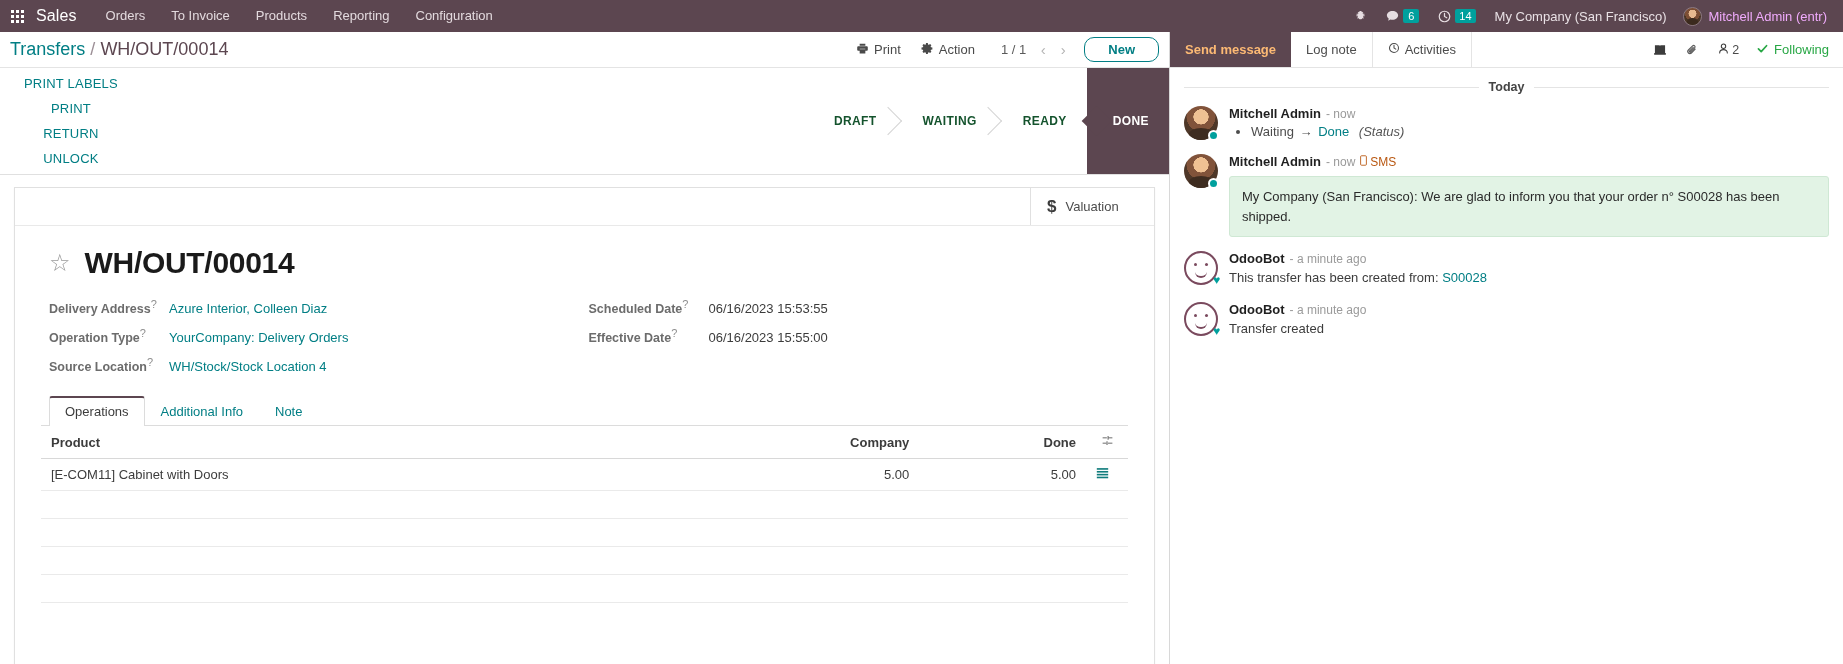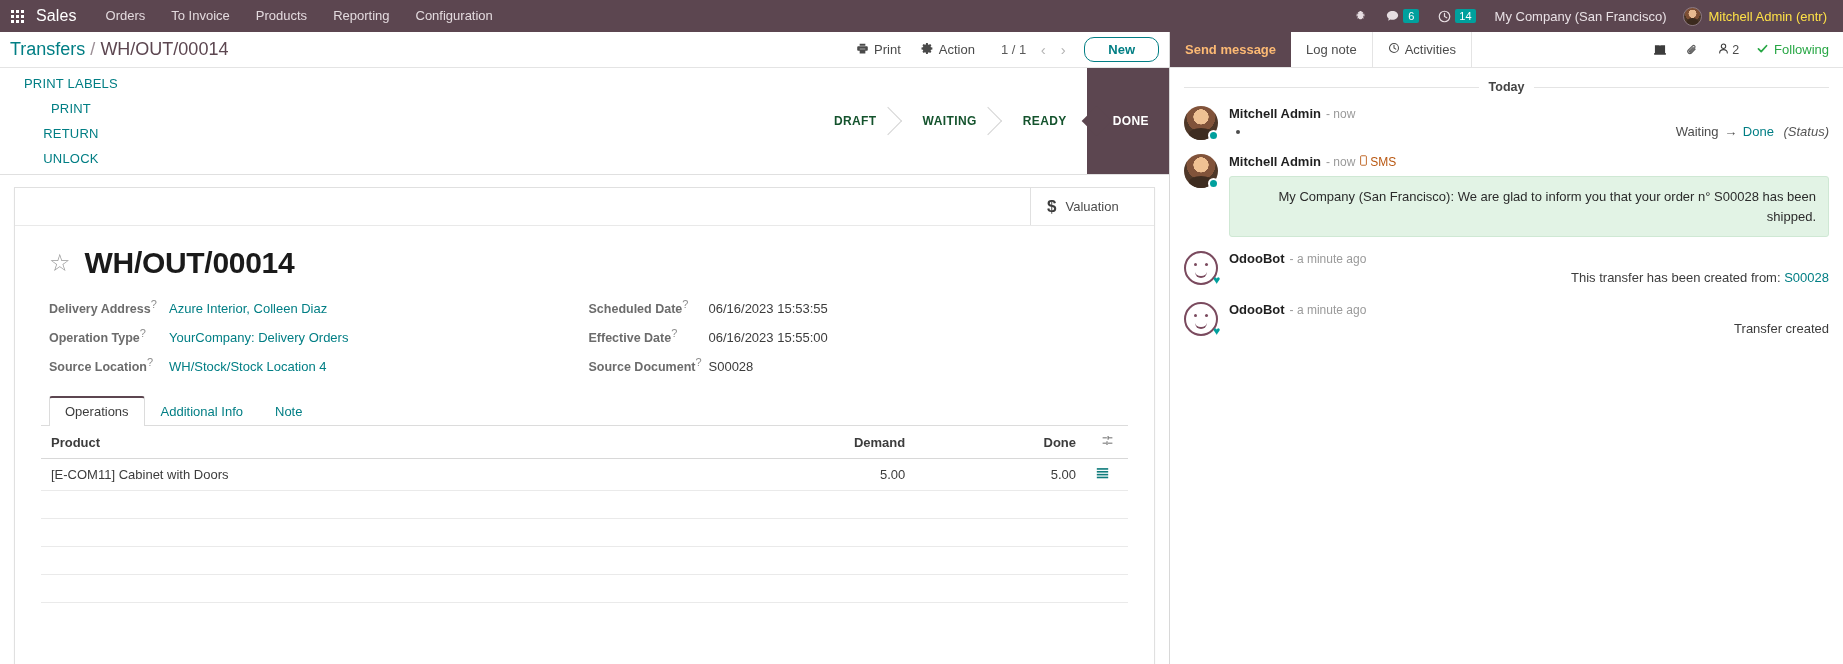--- a/index.html
+++ b/index.html
@@ -62,21 +62,21 @@
   .user-menu { display: flex; align-items: center; padding: 0 4px 0 6px; cursor: pointer; gap: 7px; }
   .avatar-sm {
     width: 19px; height: 19px; border-radius: 50%;
     background: radial-gradient(circle at 50% 34%, #e8b98f 0 28%, #7c4e34 29% 52%, #4a3526 53% 100%);
     border: 1px solid #8d7a82; flex: 0 0 auto; overflow:hidden; position:relative;
   }
   .avatar-sm::after{
     content:""; position:absolute; left:3px; right:3px; bottom:0; height:7px;
     background:#3b2a1e; border-radius:50% 50% 0 0;
   }
-  .user-name { color: #fde047; font-size: 13px; white-space: nowrap; }
+  .user-name { color: #f0abfc; font-size: 13px; white-space: nowrap; }
 
   
   .app-body { display: flex; height: 632px; }
   .form-side { width: 1170px; flex: 0 0 1170px; display: flex; flex-direction: column;
                border-right: 1px solid #d8d8d8; background: #fff; overflow: hidden;}
   .chatter-side { flex: 1; display: flex; flex-direction: column; background: #fff; overflow: hidden;}
 
   
   .control-panel {
     background: #fff; border-bottom: 1px solid #e4e4e4;
@@ -217,21 +217,21 @@
   .ct-icon {
     padding: 0 9px; display: flex; align-items: center; cursor: pointer;
     color: #4a4a4a; font-size: 13px; height: 36px;
   }
   .follower-count { display: flex; align-items: center; gap: 2px; font-size: 12.5px; color: #4a4a4a;}
   .following {
     display: flex; align-items: center; gap: 5px; color: #28a745;
     font-size: 13px; cursor: pointer; padding-left: 8px;
   }
 
-  .thread { flex: 1; overflow-y: auto; padding: 10px 14px 14px 14px; background: #fff; text-align: right; }
+  .thread { flex: 1; overflow-y: auto; padding: 10px 14px 14px 14px; background: #fff; }
   .date-sep { display: flex; align-items: center; gap: 10px; margin: 2px 0 12px 0; }
   .date-sep::before, .date-sep::after { content:""; flex:1; height:1px; background:#e4e4e4; }
   .date-sep span { font-size: 12.5px; font-weight: 700; color: #444; }
 
   .msg { display: flex; gap: 11px; margin-bottom: 14px; }
   .msg-avatar { width: 34px; height: 34px; flex: 0 0 34px; position: relative; }
   .av-photo {
     width: 34px; height: 34px; border-radius: 50%; overflow:hidden; position: relative;
     background: radial-gradient(circle at 50% 32%, #efc193 0 26%, #81533a 27% 50%, #4e3728 51% 100%);
   }
@@ -415,39 +415,35 @@
             </div>
             <div class="field-col">
               <div class="field-row">
                 <div class="field-label"><span>Scheduled Date</span><sup>?</sup></div>
                 <div class="field-value">06/16/2023 15:53:55</div>
               </div>
               <div class="field-row">
                 <div class="field-label"><span>Effective Date</span><sup>?</sup></div>
                 <div class="field-value">06/16/2023 15:55:00</div>
               </div>
-              <div class="field-row">
-                <div class="field-label"><span>Source Document</span><sup>?</sup></div>
-                <div class="field-value">S00028</div>
-              </div>
             </div>
           </div>
 
           <div class="notebook">
             <div class="nb-tabs">
               <button class="nb-tab active">Operations</button>
               <button class="nb-tab">Additional Info</button>
               <button class="nb-tab">Note</button>
             </div>
 
             <table class="o-list">
               <thead>
                 <tr>
                   <th>Product</th>
-                  <th class="num">Demand</th>
+                  <th class="num">Company</th>
                   <th class="num">Done</th>
                   <th class="opt">
                     <svg width="13" height="13" viewBox="0 0 16 16" fill="#3c3c3c">
                         <path d="M2 4.2h5.2v1H2zM9.4 4.2H14v1H9.4zM8.2 2.4h1v4.6h-1zM2 10.8h4.4v1H2zM8.6 10.8H14v1H8.6zM6.9 9h1v4.6h-1z"></path>
                       </svg>
                   </th>
                 </tr>
               </thead>
               <tbody>
                 <tr>

